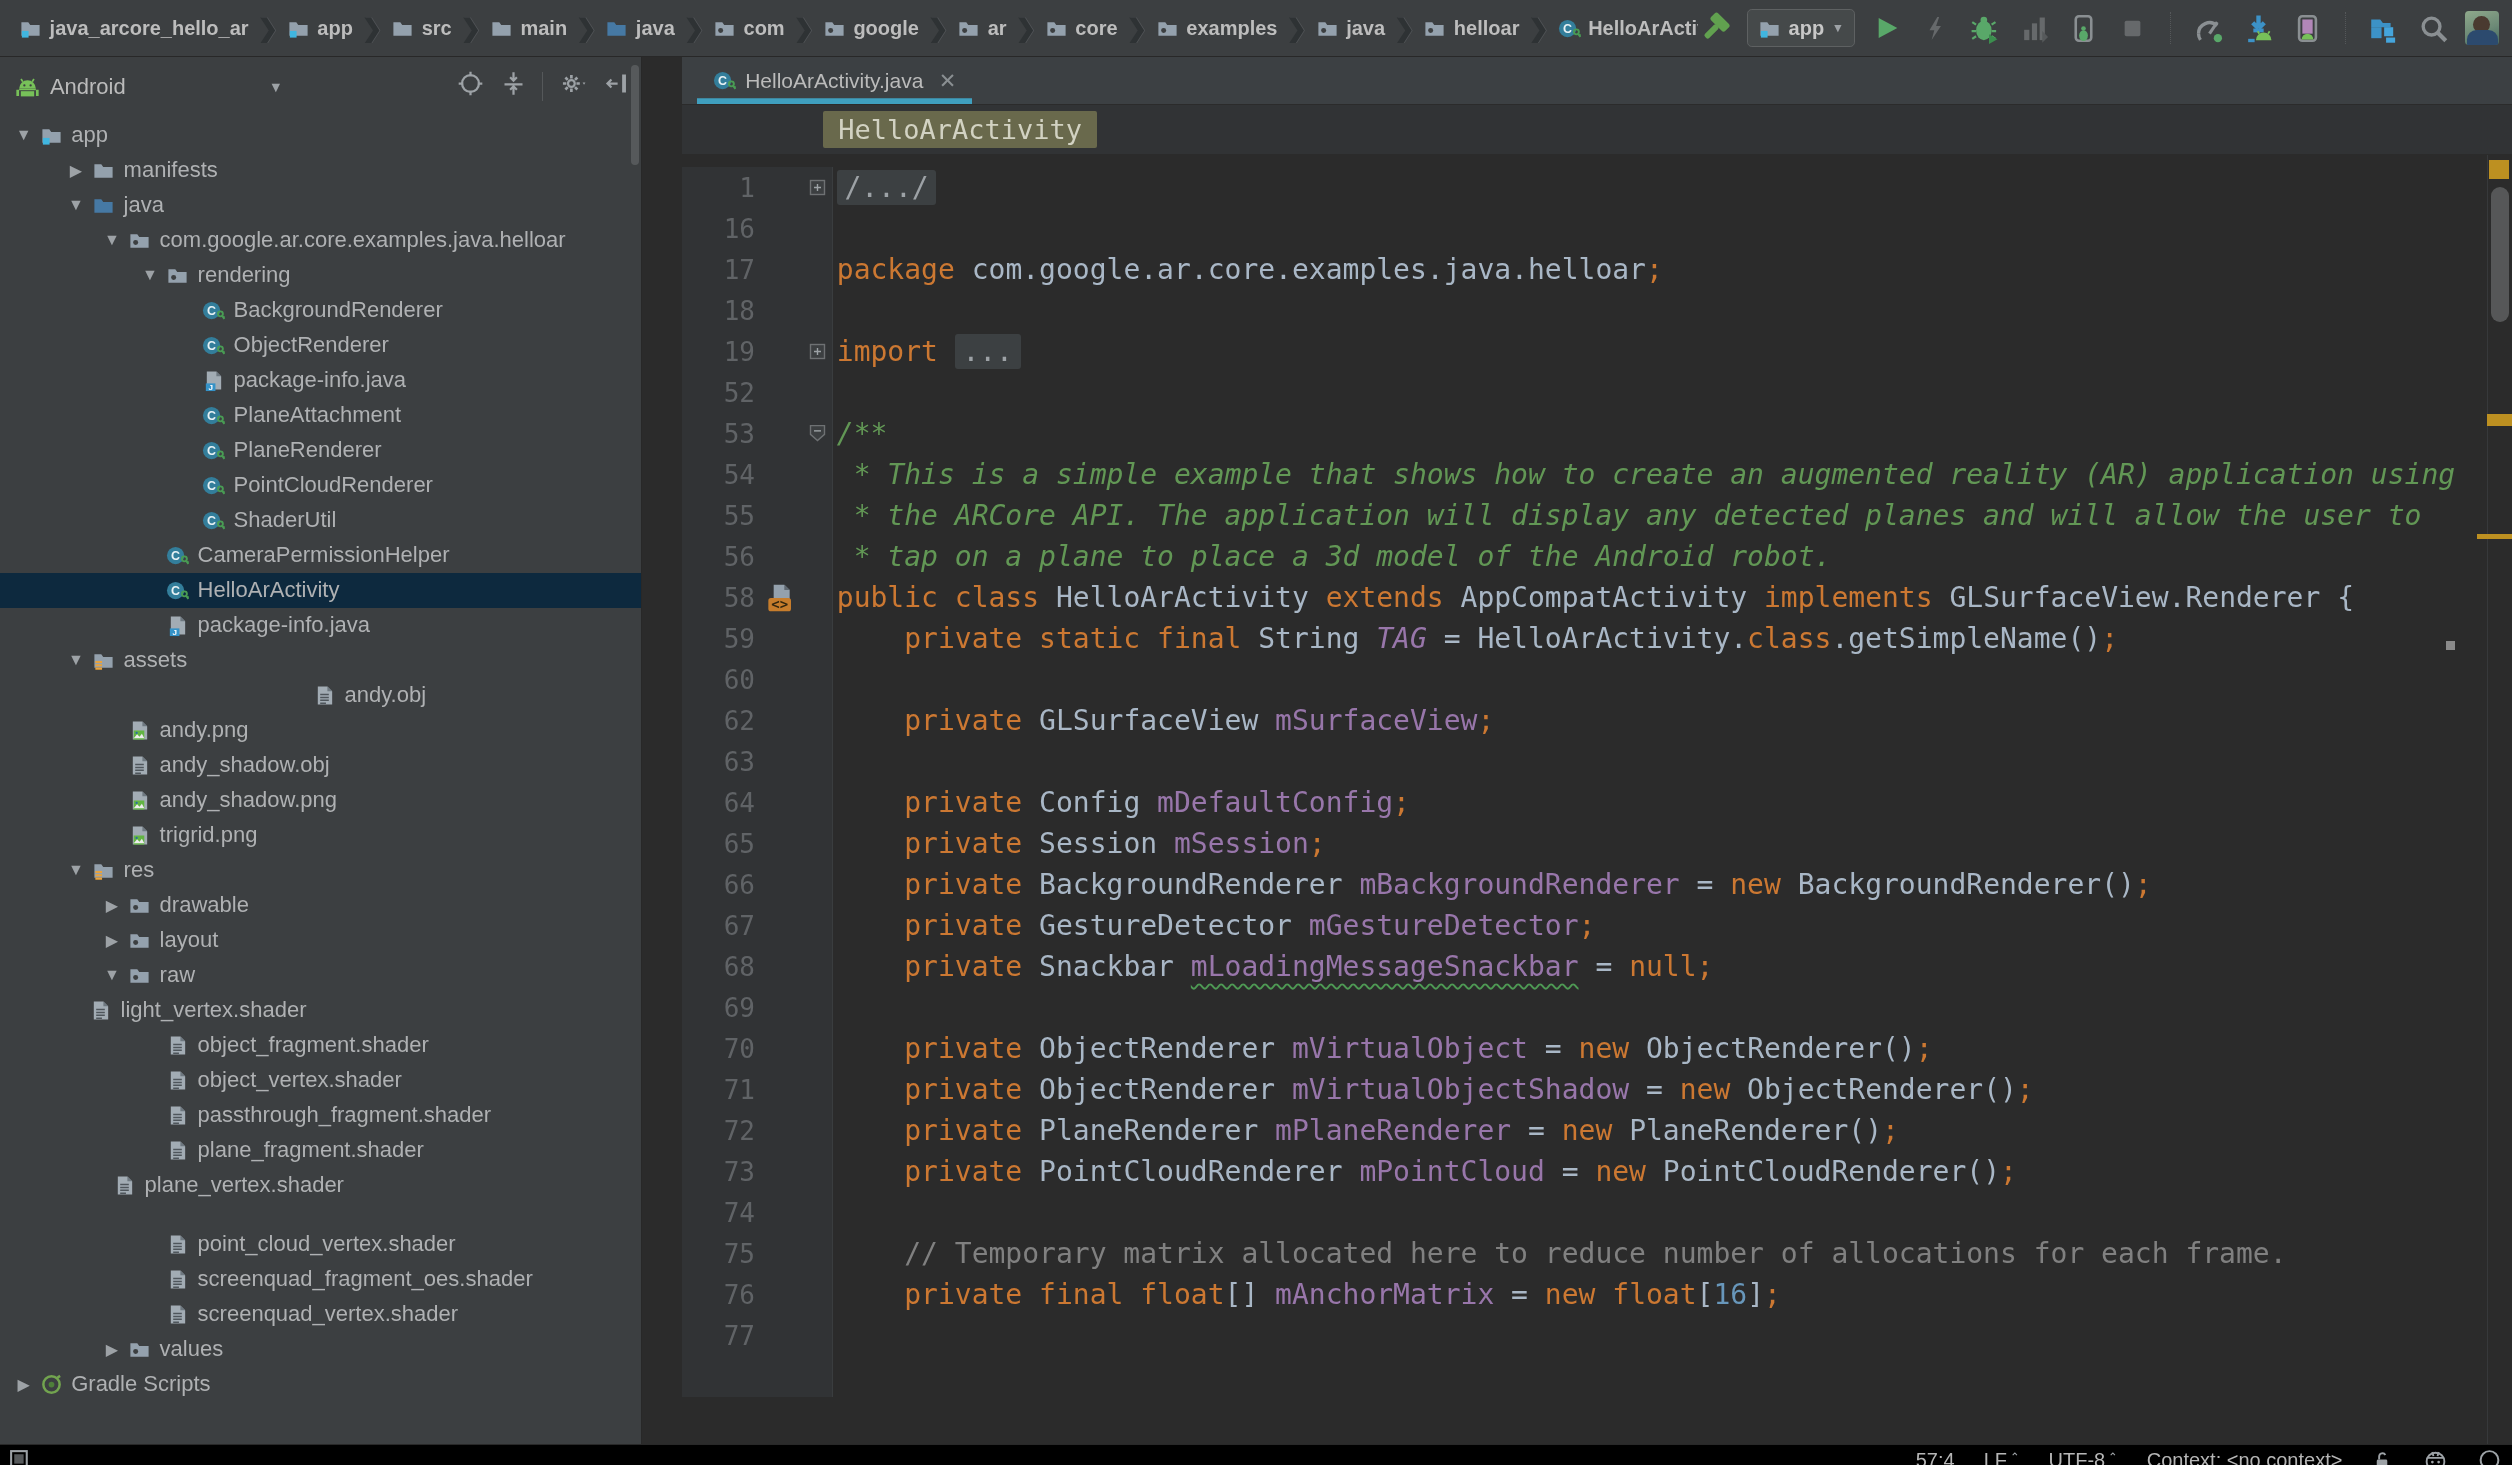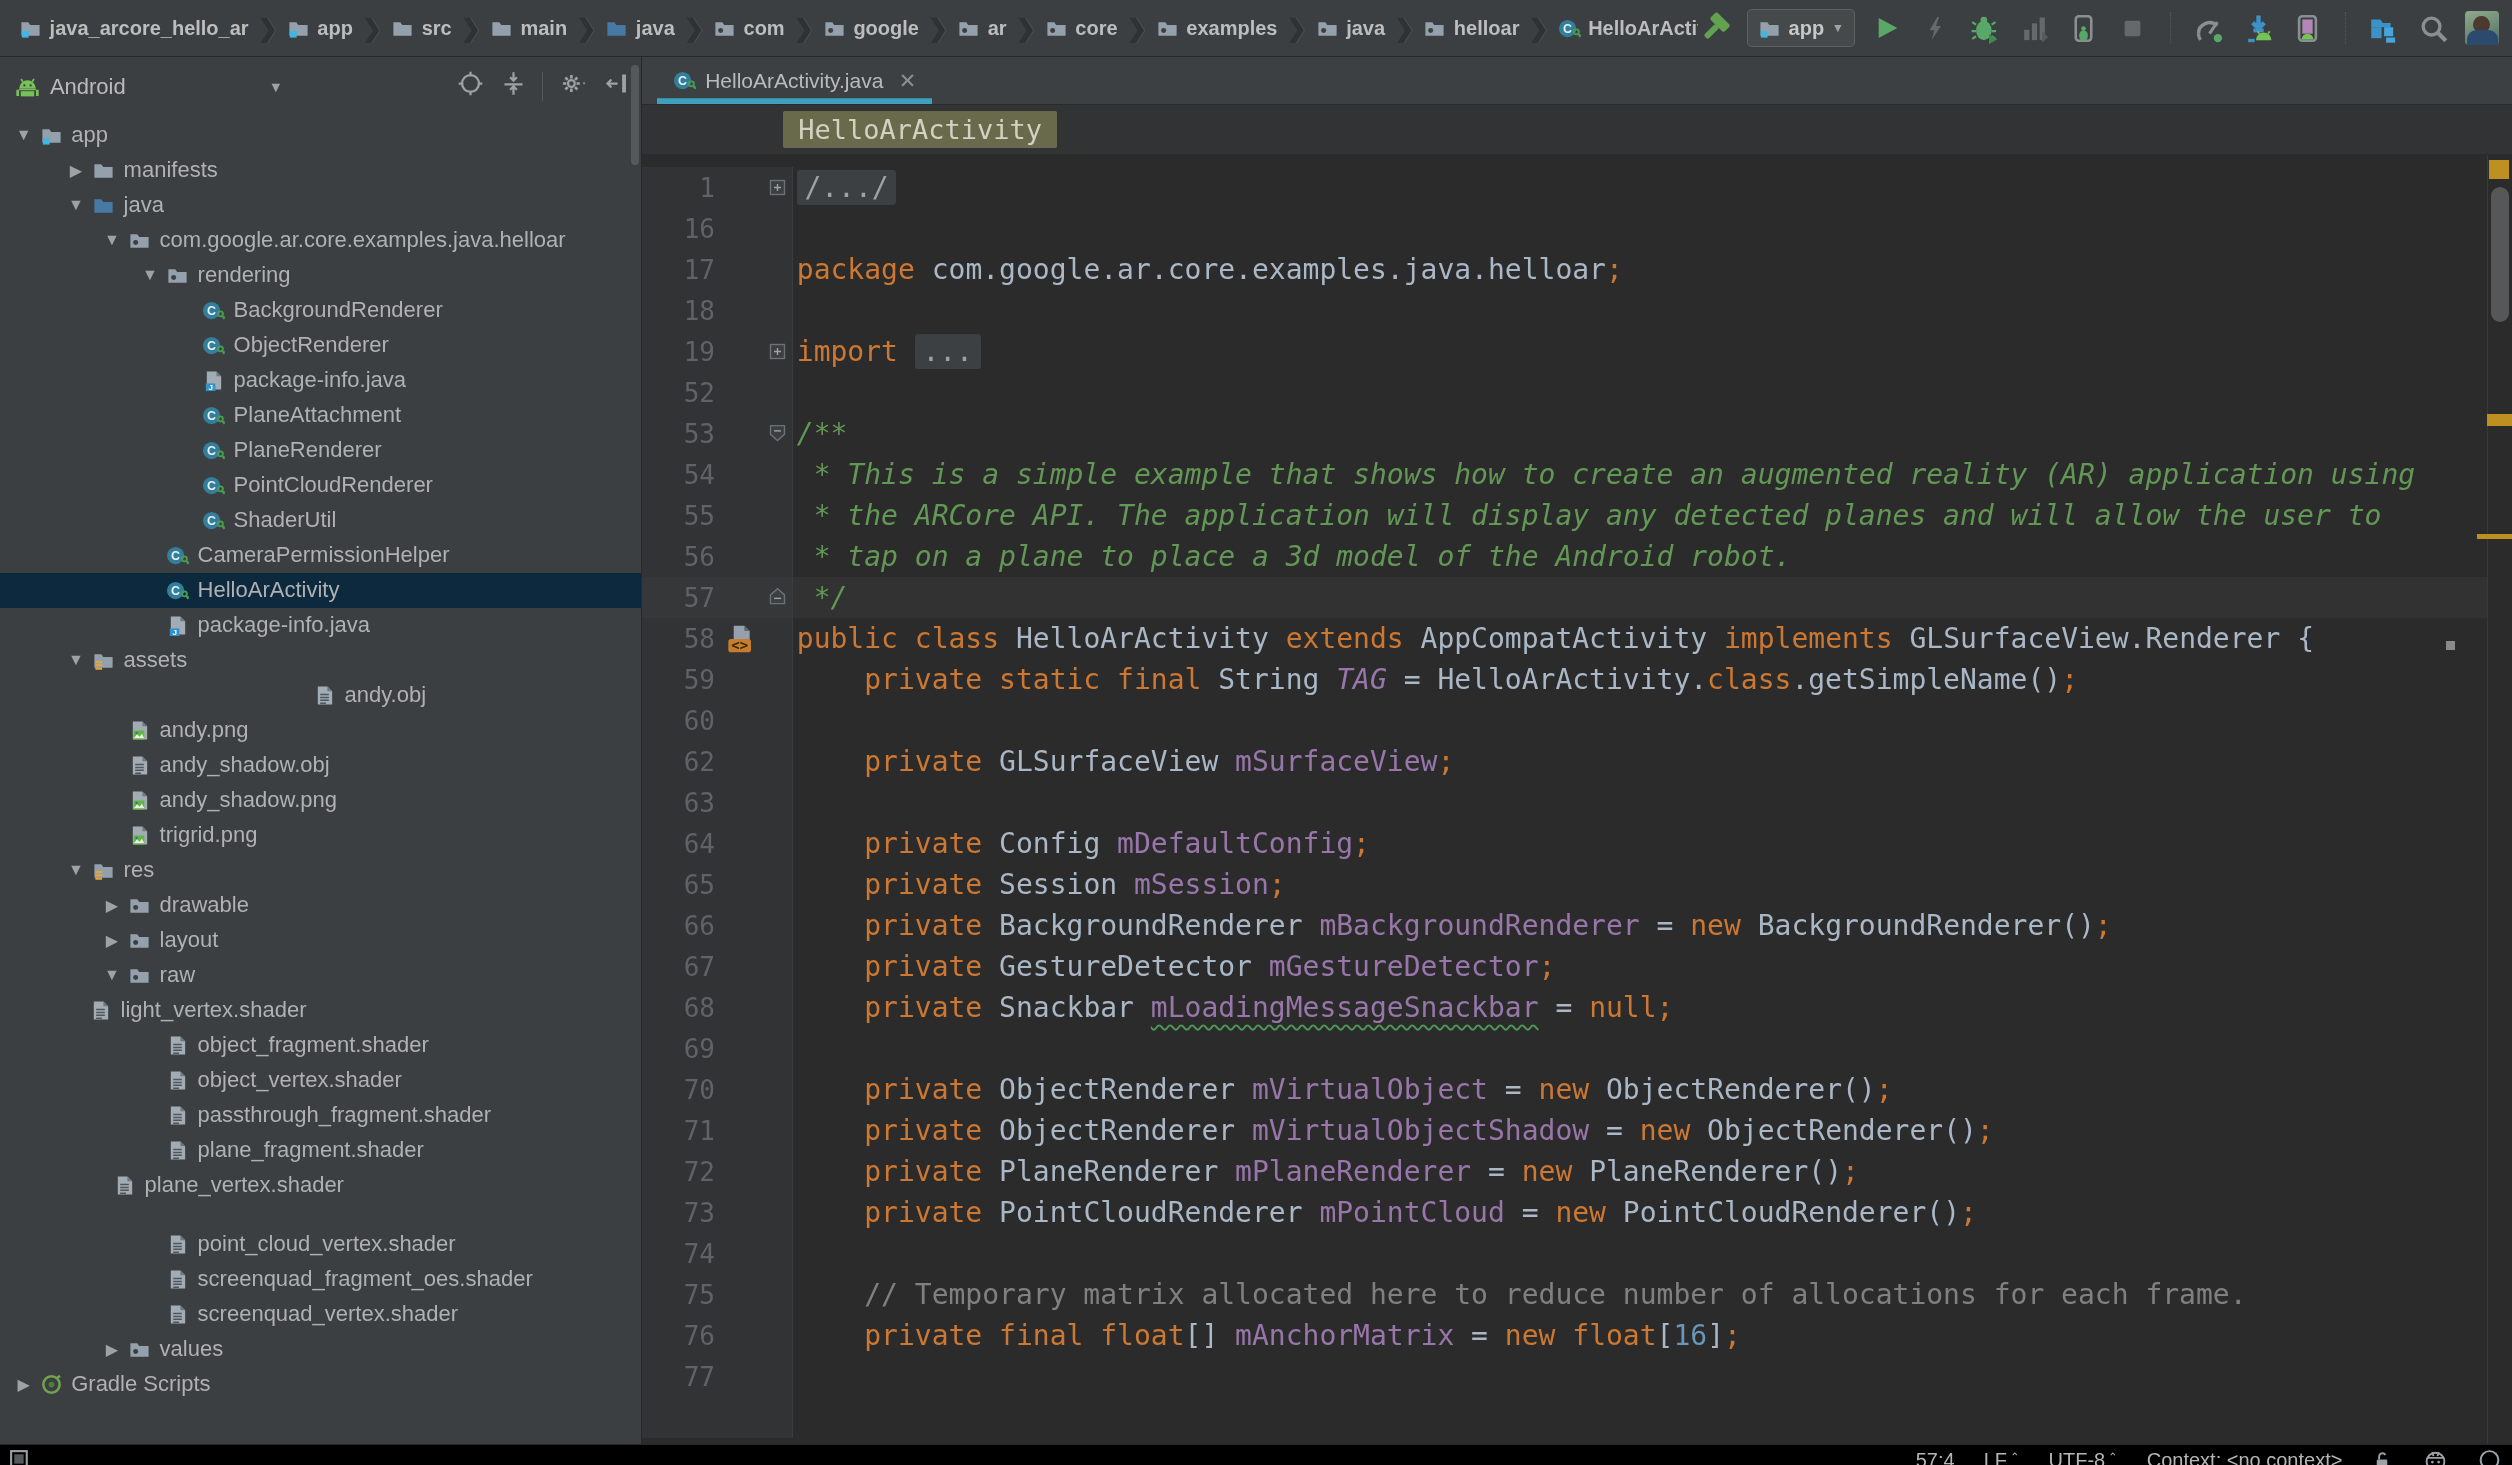--- a/index.html
+++ b/index.html
@@ -21,21 +21,21 @@
             font-size:20px; font-weight:700; }
   .tb-sep { width:1.9px; height:32px; border-left:1.9px dotted #55585A; margin:0 5.7px; }
   .avatar { width:34px; height:34px; border-radius:3.8px; overflow:hidden; position:relative;
             background:linear-gradient(160deg,#8FA98B 0%,#6D8A77 55%,#44695F 100%); }
   .avatar::before { content:""; position:absolute; left:8.6px; top:4.8px; width:17px; height:17px;
             border-radius:50%; background:#4A3A30; }
   .avatar::after { content:""; position:absolute; left:1.9px; top:19px; width:31px; height:17px;
             border-radius:9.6px 9.6px 0 0; background:#2C4A6E; }
 
   
-  #main { display:flex; height:1387px; }
+  #main { display:flex; height:1387px;gap:40px; }
 
   
   #project { width:642px; background:#3C3F41; border-right:1px solid #282828; display:flex;
              flex-direction:column; position:relative; }
   #panel-header { height:59px; display:flex; align-items:center; padding:0 11.5px 0 15.3px;
                   color:#BBBBBB; font-size:22px; }
   #panel-header .title { margin-left:9.6px; }
   #panel-header .dd-arrow { color:#9DA2A6; font-size:14.3px; margin-left:143px; }
   #panel-header .ph-actions { margin-left:auto; display:flex; align-items:center; gap:15.3px; }
   .ph-sep { width:1px; height:29px; background:#55585A; }
@@ -897,24 +897,20 @@
                     <path d="M8 12h8M12 8v8" stroke="#9DA2A6" stroke-width="1.6"></path>
                   </svg></span></span></div><span class="ctext"><span class="sg-kw">import</span><span class="sg-pl"> </span><span class="sg-chip">...</span></span></div>
           <div class="crow"><div class="gutter"><span class="lnum">52</span><span class="gico"></span><span class="gfold"></span></div><span class="ctext"></span></div>
           <div class="crow"><div class="gutter"><span class="lnum">53</span><span class="gico"></span><span class="gfold"><span class="icon"><svg width="21" height="21" viewBox="0 0 24 24" fill="none">
                     <path d="M4 3h16v10l-8 7-8-7z" fill="#3C3F41" stroke="#6E7173" stroke-width="1.6"></path>
                     <path d="M8 9h8" stroke="#9DA2A6" stroke-width="1.6"></path>
                   </svg></span></span></div><span class="ctext"><span class="sg-doc">/**</span></span></div>
           <div class="crow"><div class="gutter"><span class="lnum">54</span><span class="gico"></span><span class="gfold"></span></div><span class="ctext"><span class="sg-doc"> * This is a simple example that shows how to create an augmented reality (AR) application using</span></span></div>
           <div class="crow"><div class="gutter"><span class="lnum">55</span><span class="gico"></span><span class="gfold"></span></div><span class="ctext"><span class="sg-doc"> * the ARCore API. The application will display any detected planes and will allow the user to</span></span></div>
           <div class="crow"><div class="gutter"><span class="lnum">56</span><span class="gico"></span><span class="gfold"></span></div><span class="ctext"><span class="sg-doc"> * tap on a plane to place a 3d model of the Android robot.</span></span></div>
-          <div class="crow current"><div class="gutter"><span class="lnum">57</span><span class="gico"></span><span class="gfold"><span class="icon"><svg width="21" height="21" viewBox="0 0 24 24" fill="none">
-                    <path d="M4 19h16V9l-8-7-8 7z" fill="#3C3F41" stroke="#6E7173" stroke-width="1.6"></path>
-                    <path d="M8 13h8" stroke="#9DA2A6" stroke-width="1.6"></path>
-                  </svg></span></span></div><span class="ctext"><span class="sg-doc"> */</span></span></div>
           <div class="crow"><div class="gutter"><span class="lnum">58</span><span class="gico"><span class="icon"><svg width="32" height="32" viewBox="0 0 24 24" fill="none" style="font-size:29px">
                     <path d="M8 2h8l4 4v8H8z" fill="#94A1AD"></path>
                     <path d="M16 2l4 4h-4z" fill="#5F6870"></path>
                     <rect x="4" y="12" width="17" height="10" rx="2" fill="#C77D2C"></rect>
                     <text x="12.5" y="20.4" font-family="DejaVu Sans Mono" font-size="10.5" font-weight="bold" fill="#33270F" text-anchor="middle">&lt;&gt;</text>
                   </svg></span></span><span class="gfold"></span></div><span class="ctext"><span class="sg-kw">public class</span><span class="sg-pl"> HelloArActivity </span><span class="sg-kw">extends</span><span class="sg-pl"> AppCompatActivity </span><span class="sg-kw">implements</span><span class="sg-pl"> GLSurfaceView.Renderer {</span></span></div>
           <div class="crow"><div class="gutter"><span class="lnum">59</span><span class="gico"></span><span class="gfold"></span></div><span class="ctext"><span class="sg-kw">    private static final</span><span class="sg-pl"> String </span><span class="sg-sfield">TAG</span><span class="sg-pl"> = HelloArActivity.</span><span class="sg-kw">class</span><span class="sg-pl">.getSimpleName()</span><span class="sg-semi">;</span></span></div>
           <div class="crow"><div class="gutter"><span class="lnum">60</span><span class="gico"></span><span class="gfold"></span></div><span class="ctext"></span></div>
           <div class="crow"><div class="gutter"><span class="lnum">62</span><span class="gico"></span><span class="gfold"></span></div><span class="ctext"><span class="sg-kw">    private</span><span class="sg-pl"> GLSurfaceView </span><span class="sg-field">mSurfaceView</span><span class="sg-semi">;</span></span></div>
           <div class="crow"><div class="gutter"><span class="lnum">63</span><span class="gico"></span><span class="gfold"></span></div><span class="ctext"></span></div>

